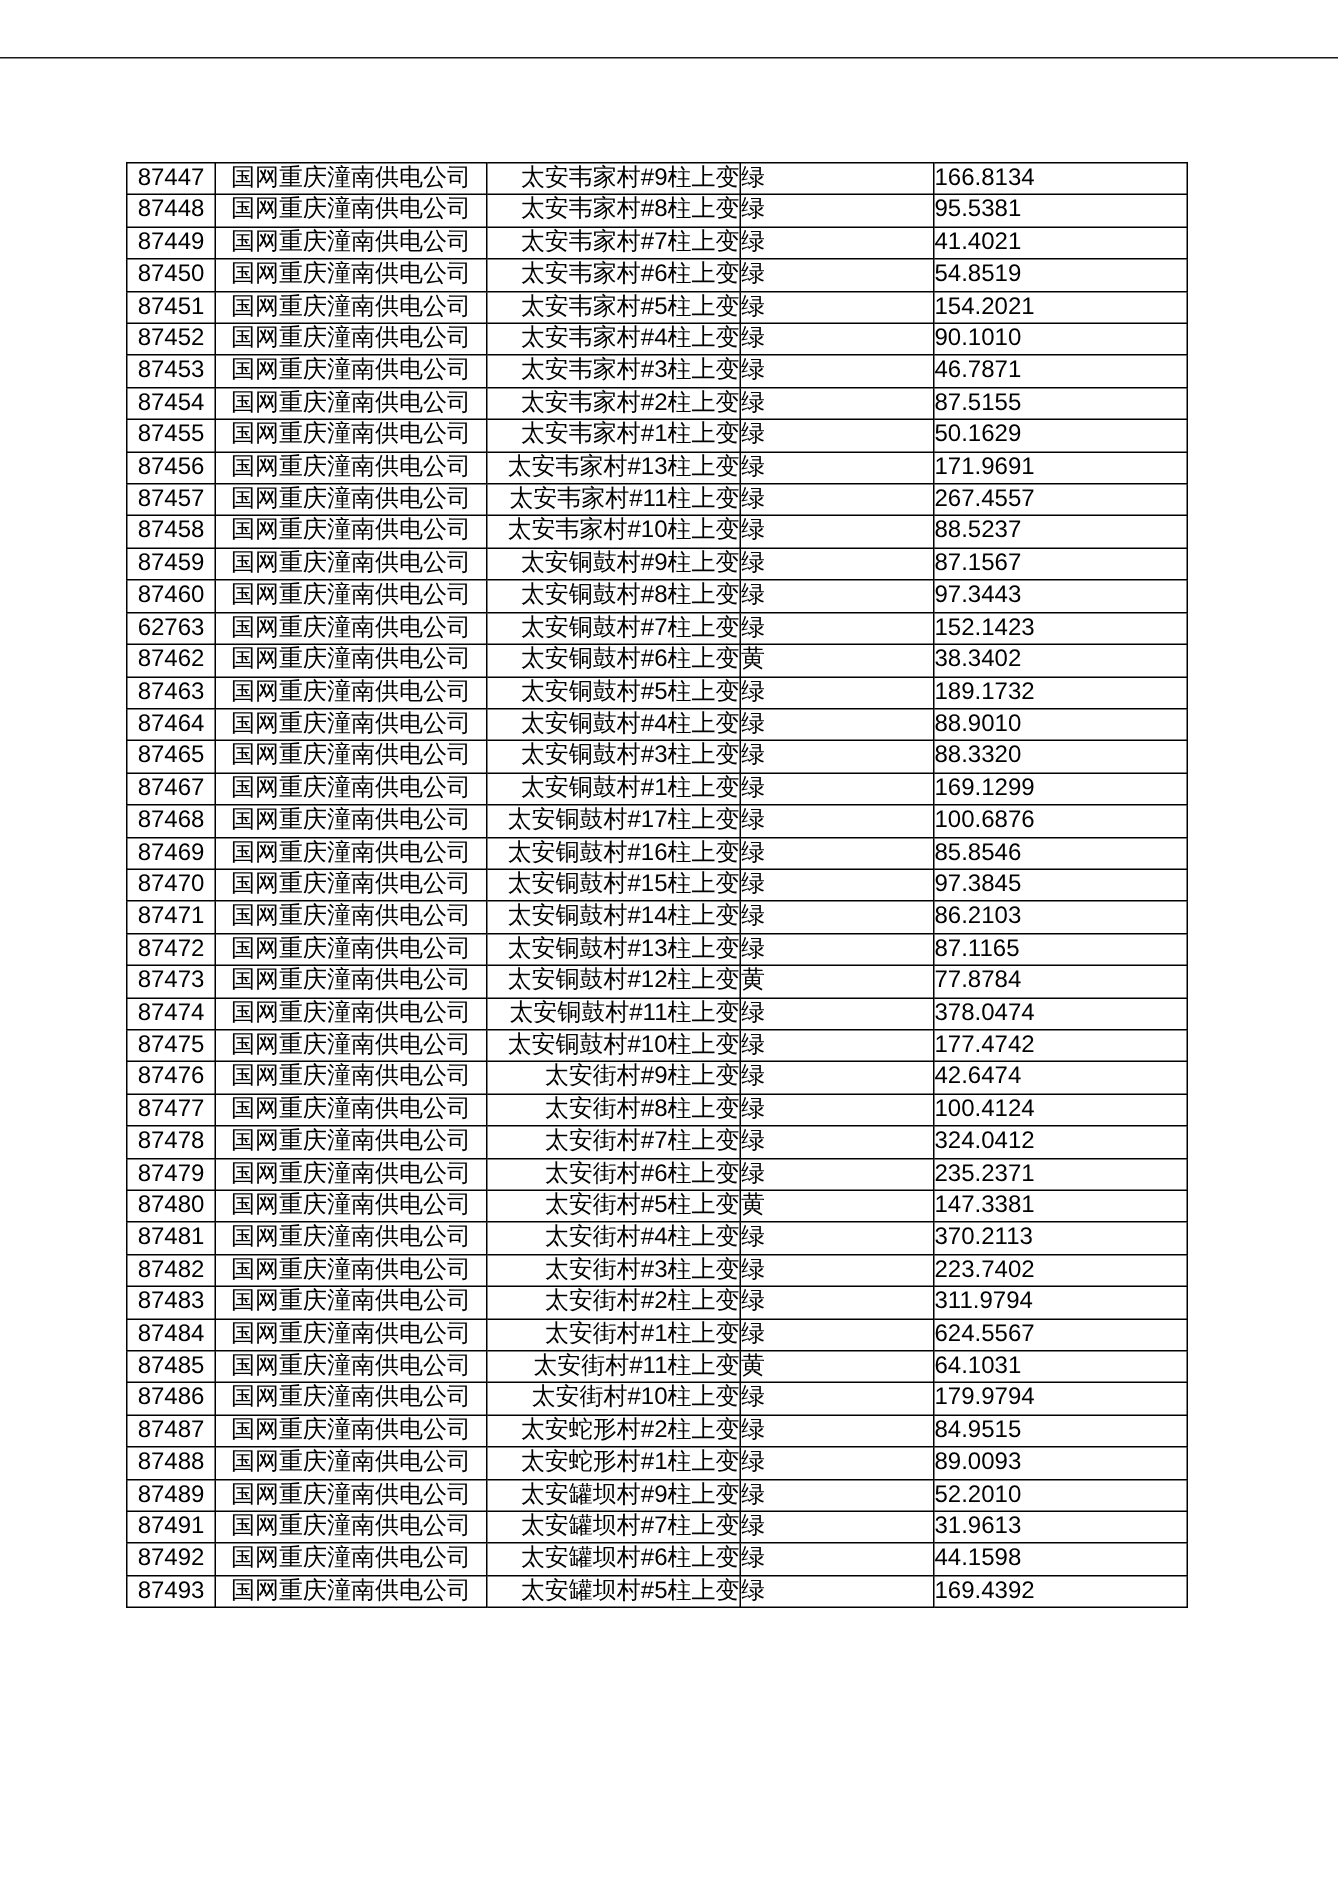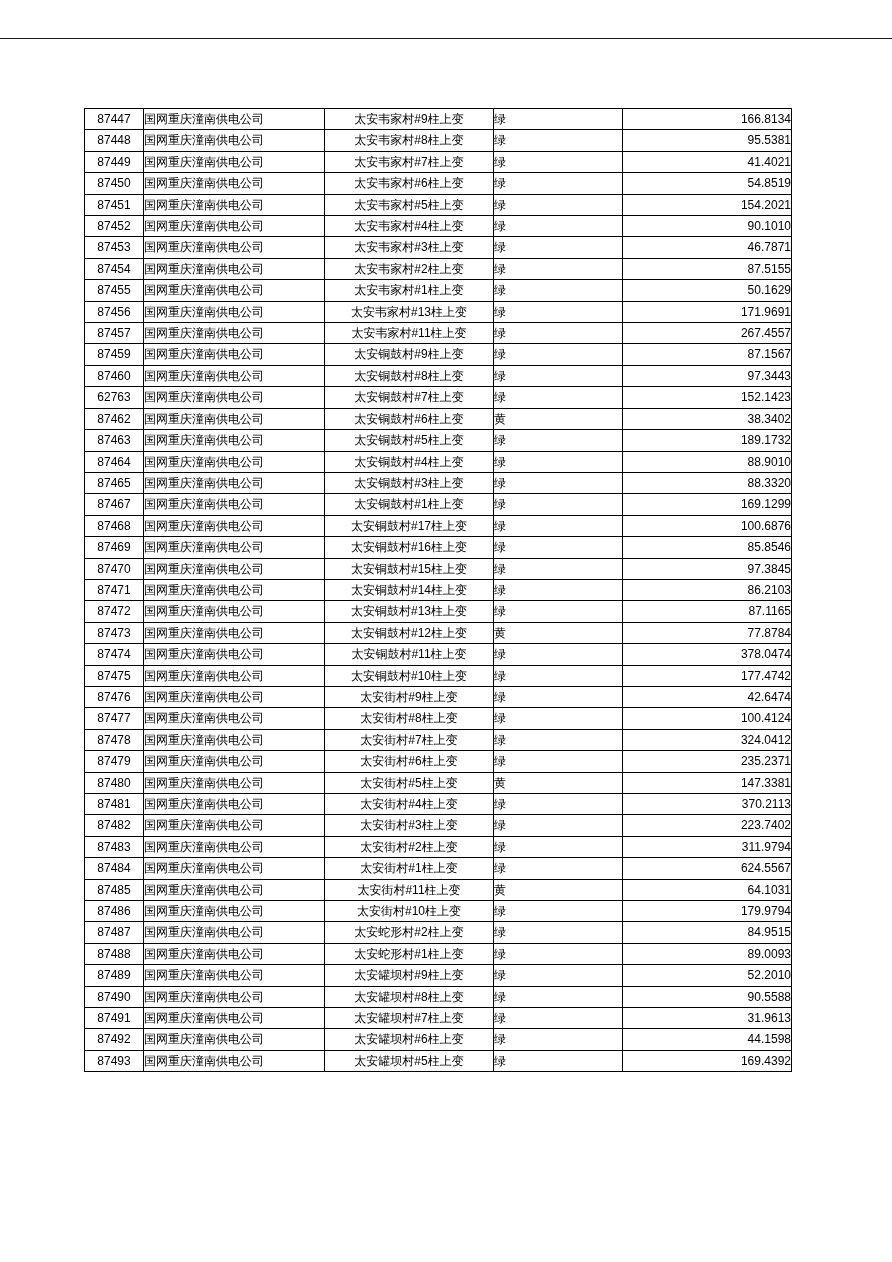--- a/index.html
+++ b/index.html
@@ -27,36 +27,36 @@
   .table-wrap {
     position: absolute;
     left: 84px;
     top: 108px;
     width: 702px;
   }
   table.report {
     border-collapse: collapse;
     table-layout: fixed;
     width: 702px;
-    font-size: 12px;
+    font-size: 16px;
     color: #000000;
   }
   table.report td {
     border: 1px solid #000000;
     height: 20.4px;
     padding: 0;
     overflow: hidden;
     white-space: nowrap;
     line-height: 20.4px;
   }
   td.col-id     { width: 58px;  text-align: center; }
-  td.col-company{ width: 180px; text-align: left; padding-left: 4px; margin-left: 37px; }
-  td.col-name   { width: 168px; text-align: center; padding-left: 4px; }
+  td.col-company{ width: 180px; text-align: center; padding-left: 4px; margin-left: 37px; }
+  td.col-name   { width: 168px; text-align: right; padding-left: 4px; }
   td.col-status { width: 128px; text-align: left; padding-left: 4px; }
-  td.col-value  { width: 168px; text-align: right; padding-right: 74px; }
+  td.col-value  { width: 168px; padding-right: 74px; }
 </style>
 </head>
 <body>
 
 <div class="page">
   <div class="top-rule"></div>
 
   <div class="table-wrap">
     <table class="report">
       <tbody>
@@ -131,20 +131,27 @@
     <td class="col-value">171.9691</td>
   </tr>
           <tr>
     <td class="col-id">87457</td>
     <td class="col-company">国网重庆潼南供电公司</td>
     <td class="col-name">太安韦家村#11柱上变</td>
     <td class="col-status">绿</td>
     <td class="col-value">267.4557</td>
   </tr>
           <tr>
+    <td class="col-id">87458</td>
+    <td class="col-company">国网重庆潼南供电公司</td>
+    <td class="col-name">太安韦家村#10柱上变</td>
+    <td class="col-status">绿</td>
+    <td class="col-value">88.5237</td>
+  </tr>
+          <tr>
     <td class="col-id">87459</td>
     <td class="col-company">国网重庆潼南供电公司</td>
     <td class="col-name">太安铜鼓村#9柱上变</td>
     <td class="col-status">绿</td>
     <td class="col-value">87.1567</td>
   </tr>
           <tr>
     <td class="col-id">87460</td>
     <td class="col-company">国网重庆潼南供电公司</td>
     <td class="col-name">太安铜鼓村#8柱上变</td>
@@ -339,27 +346,20 @@
     <td class="col-name">太安蛇形村#1柱上变</td>
     <td class="col-status">绿</td>
     <td class="col-value">89.0093</td>
   </tr>
           <tr>
     <td class="col-id">87489</td>
     <td class="col-company">国网重庆潼南供电公司</td>
     <td class="col-name">太安罐坝村#9柱上变</td>
     <td class="col-status">绿</td>
     <td class="col-value">52.2010</td>
-  </tr>
-          <tr>
-    <td class="col-id">87490</td>
-    <td class="col-company">国网重庆潼南供电公司</td>
-    <td class="col-name">太安罐坝村#8柱上变</td>
-    <td class="col-status">绿</td>
-    <td class="col-value">90.5588</td>
   </tr>
           <tr>
     <td class="col-id">87491</td>
     <td class="col-company">国网重庆潼南供电公司</td>
     <td class="col-name">太安罐坝村#7柱上变</td>
     <td class="col-status">绿</td>
     <td class="col-value">31.9613</td>
   </tr>
           <tr>
     <td class="col-id">87492</td>

